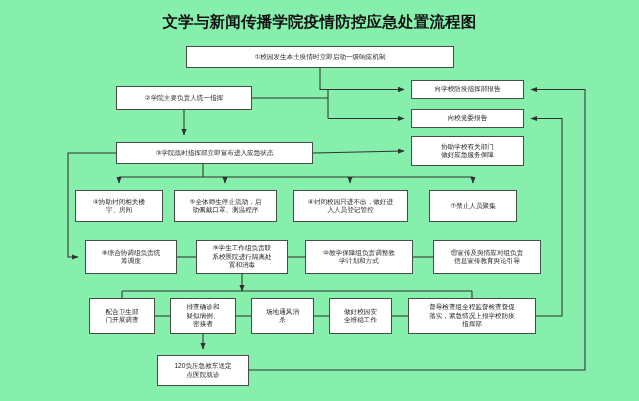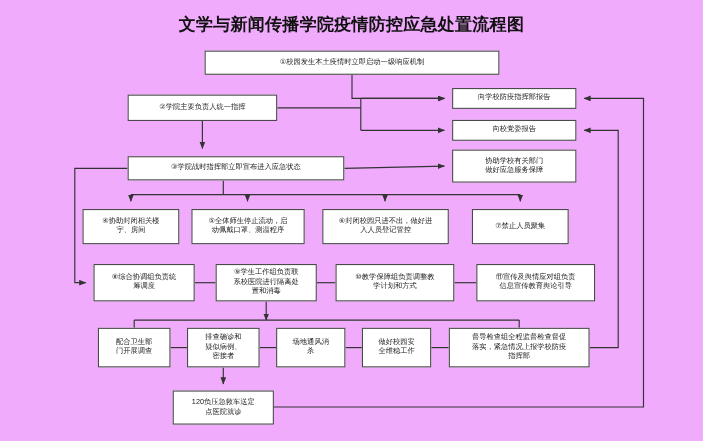--- a/index.html
+++ b/index.html
@@ -8,21 +8,21 @@
     background: #ffffff;
   }
   body {
     font-family: "Liberation Sans", "DejaVu Sans", sans-serif;
     color: #1a1a1a;
   }
   #canvas {
     position: relative;
     width: 639px;
     height: 401px;
-    background: #f0abfc;
+    background: #86efac;
     overflow: hidden;
   }
   #title {
     position: absolute;
     left: 0;
     top: 12px;
     width: 639px;
     text-align: center;
     font-size: 15.5px;
     font-weight: bold;

